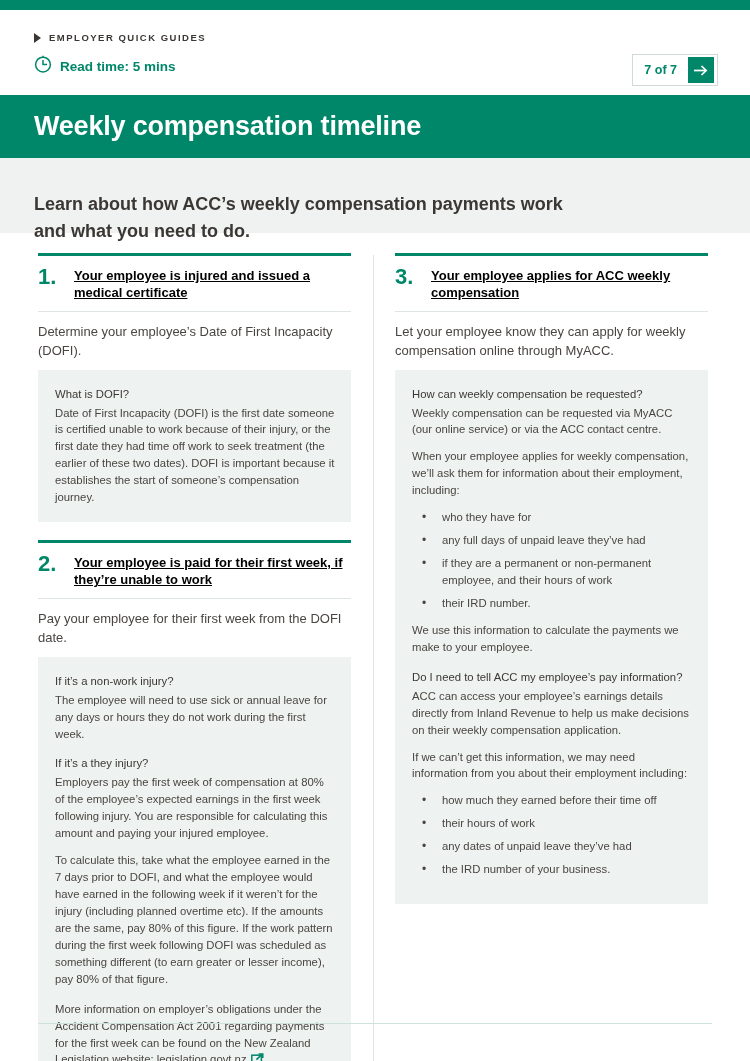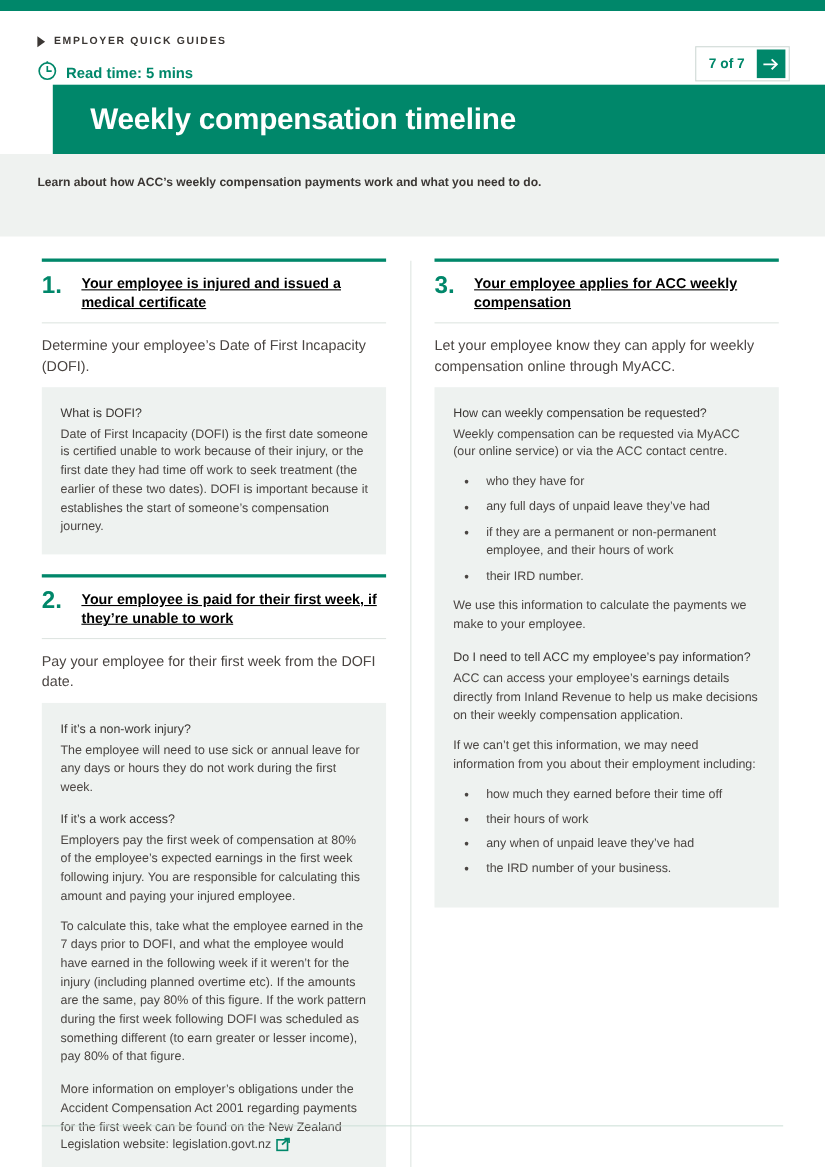--- a/index.html
+++ b/index.html
@@ -21,21 +21,21 @@
   .top-bar {
     height: 10px;
     background: #00876a;
     width: 100%;
   }
 
   
   .meta {
     padding: 22px 34px 14px 34px;
     position: relative;
-    height: 67px;
+    height: 85px;
   }
 
   .eyebrow {
     display: flex;
     align-items: center;
     gap: 8px;
     margin-bottom: 12px;
   }
 
   .eyebrow-tri {
@@ -65,21 +65,21 @@
   .readtime-label {
     font-size: 13.5px;
     font-weight: bold;
     color: #00876a;
   }
 
   
   .page-counter {
     position: absolute;
     right: 32px;
-    top: 32px;
+    top: 44px;
     border: 1px solid #cfd9d5;
     display: flex;
     align-items: center;
     height: 32px;
     padding: 0 0 0 11px;
   }
 
   .page-counter-text {
     font-size: 12.5px;
     font-weight: bold;
@@ -97,43 +97,43 @@
     margin-right: 3px;
   }
 
   
   .title-band {
     background: #00876a;
     height: 63px;
     display: flex;
     align-items: center;
     padding: 0 34px;
-    margin-left: 48px;
   }
 
   .title-band h1 {
     color: #ffffff;
     font-size: 27px;
     font-weight: bold;
     letter-spacing: -0.2px;
   }
 
   
   .subtitle-band {
     background: #eff2f0;
     height: 75px;
     padding: 18px 34px 0 34px;
   }
 
   .subtitle-band p {
-    font-size: 11px;
+    font-size: 18px;
     font-weight: bold;
     color: #3b3734;
     line-height: 1.5;
     max-width: 540px;
+    margin-top: 15px;
   }
 
   
   .columns {
     display: flex;
     padding: 20px 30px 0 30px;
     position: relative;
   }
 
   .col {
@@ -335,21 +335,21 @@
         <p>Pay your employee for their first week from the DOFI date.</p>
       </div>
       <div class="callout">
 
         <div class="callout-group">
           <div class="callout-q">If it’s a non-work injury?</div>
           <div class="callout-p">The employee will need to use sick or annual leave for any days or hours they do not work during the first week.</div>
         </div>
 
         <div class="callout-group">
-          <div class="callout-q">If it’s a work access?</div>
+          <div class="callout-q">If it’s a they injury?</div>
           <div class="callout-p">Employers pay the first week of compensation at 80% of the employee’s expected earnings in the first week following injury. You are responsible for calculating this amount and paying your injured employee.</div>
           <div class="callout-p">To calculate this, take what the employee earned in the 7 days prior to DOFI, and what the employee would have earned in the following week if it weren’t for the injury (including planned overtime etc). If the amounts are the same, pay 80% of this figure. If the work pattern during the first week following DOFI was scheduled as something different (to earn greater or lesser income), pay 80% of that figure.</div>
         </div>
 
         <div class="callout-group">
           <div class="callout-p"><span>More information on employer’s obligations under the Accident Compensation Act 2001 regarding payments for the first week can be found on the New Zealand Legislation website: legislation.govt.nz</span><span class="ext-link-icon"><svg width="13" height="13" viewBox="0 0 13 13">
                   <rect x="0.8" y="2.2" width="9.6" height="9.6" fill="none" stroke="#00876a" stroke-width="1.5"></rect>
                   <path d="M5.4 6.6 L 11.3 1.1" stroke="#00876a" stroke-width="1.5"></path>
                   <path d="M7.6 0.9 H 11.8 V 5.1" fill="none" stroke="#00876a" stroke-width="1.5"></path>
                 </svg></span></div>
@@ -370,37 +370,38 @@
       </div>
       <div class="step-intro">
         <p>Let your employee know they can apply for weekly compensation online through MyACC.</p>
       </div>
 
       <div class="callout">
 
         <div class="callout-group">
           <div class="callout-q">How can weekly compensation be requested?</div>
           <div class="callout-p">Weekly compensation can be requested via MyACC (our online service) or via the ACC contact centre.</div>
+          <div class="callout-p">When your employee applies for weekly compensation, we’ll ask them for information about their employment, including:</div>
           <ul class="callout-list">
             <li>who they have for</li>
             <li>any full days of unpaid leave they’ve had</li>
             <li>if they are a permanent or non-permanent employee, and their hours of work</li>
             <li>their IRD number.</li>
           </ul>
           <div class="callout-p">We use this information to calculate the payments we make to your employee.</div>
         </div>
 
         <div class="callout-group">
           <div class="callout-q">Do I need to tell ACC my employee’s pay information?</div>
           <div class="callout-p">ACC can access your employee’s earnings details directly from Inland Revenue to help us make decisions on their weekly compensation application.</div>
           <div class="callout-p">If we can’t get this information, we may need information from you about their employment including:</div>
           <ul class="callout-list">
             <li>how much they earned before their time off</li>
             <li>their hours of work</li>
-            <li>any when of unpaid leave they’ve had</li>
+            <li>any dates of unpaid leave they’ve had</li>
             <li>the IRD number of your business.</li>
           </ul>
         </div>
 
       </div>
     </div>
 
   </div>
 </div>
 

